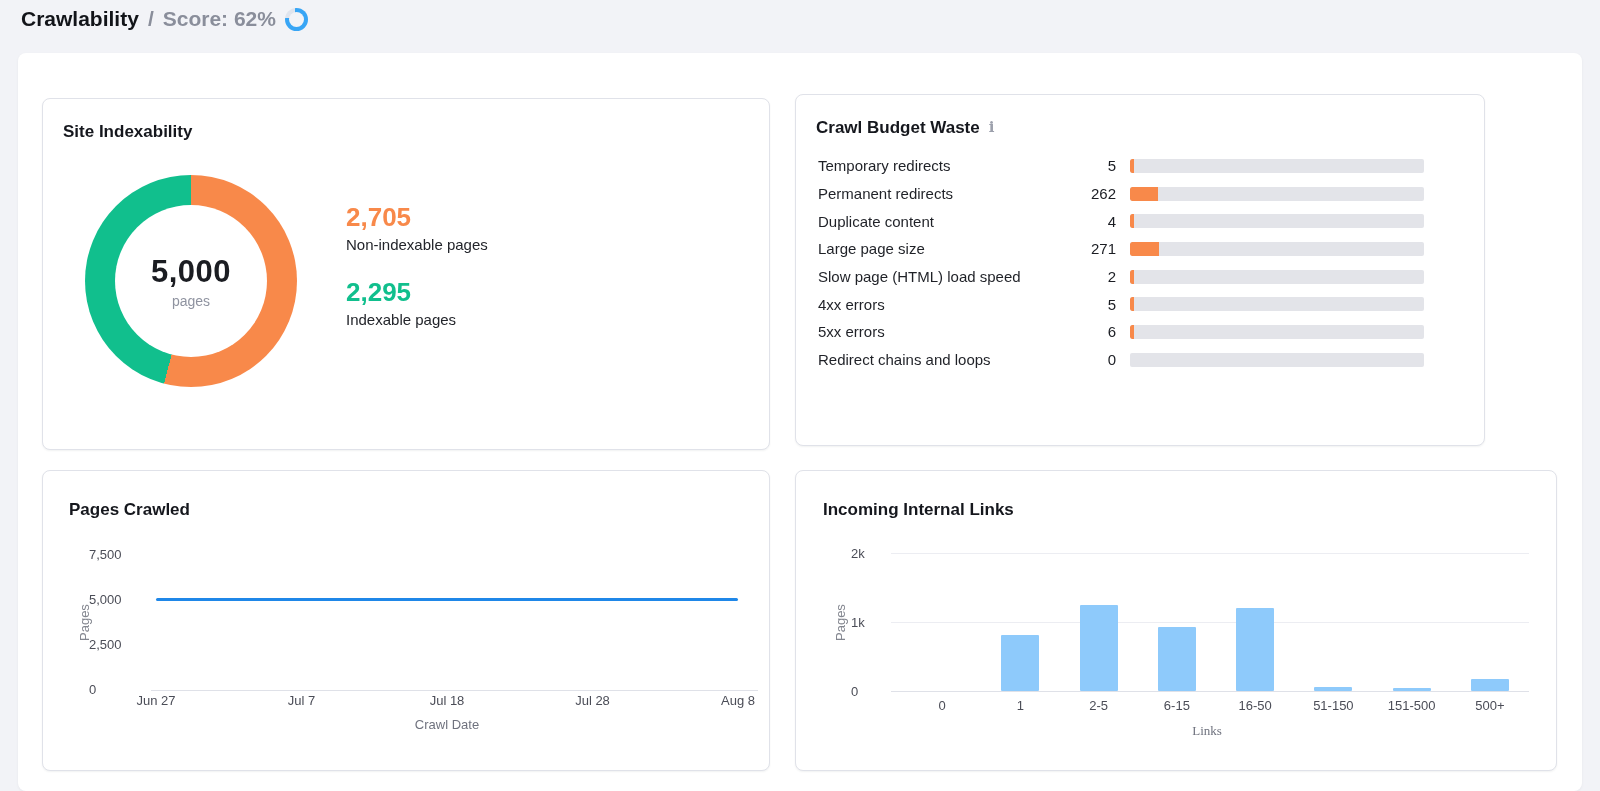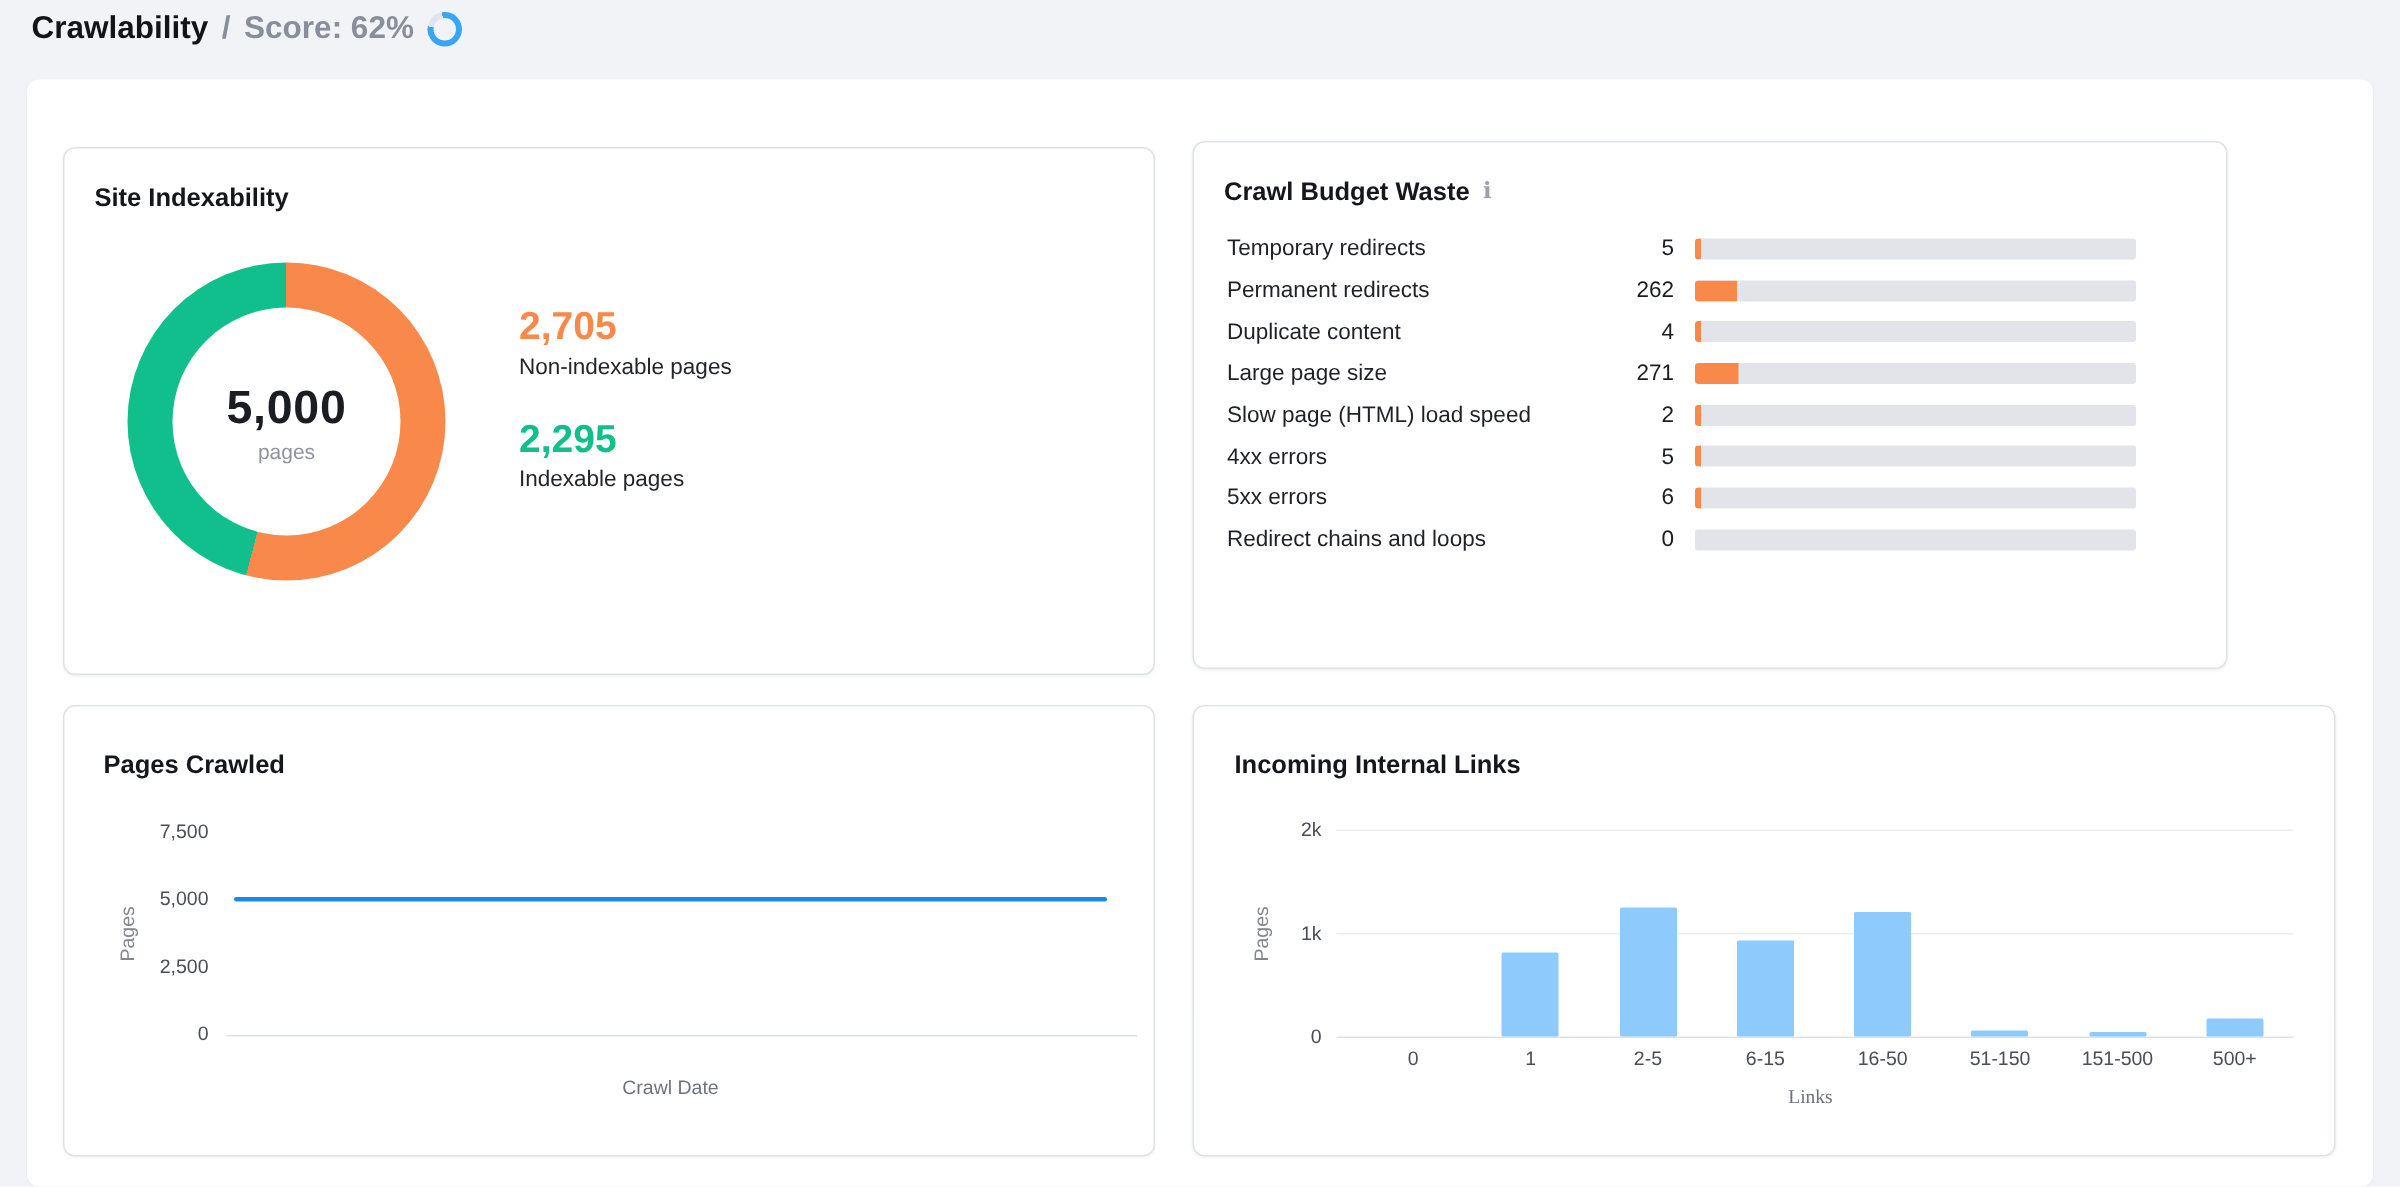--- a/index.html
+++ b/index.html
@@ -53,21 +53,21 @@
     display:inline-block; margin-left:9px; font-family:"DejaVu Serif", serif;
     font-size:15px; font-weight:bold; color:#9ca0ac; vertical-align:1px; cursor:default;
   }
   .cb-rows { position:absolute; left:22px; top:57px; right:60px; }
   .cb-row { display:flex; align-items:center; height:27.7px; }
   .cb-label { flex:0 0 208px; font-size:15px; color:#1f2127; white-space:nowrap; }
   .cb-value { flex:0 0 90px; font-size:15px; color:#1b1d23; text-align:right; white-space:nowrap; }
   .cb-track { flex:1; height:14px; margin-left:14px; background:#e3e4e9; border-radius:2px; overflow:hidden; }
   .cb-fill  { height:100%; border-radius:2px 0 0 2px; }
   
-  .tick { position:absolute; font-size:13px; color:#4b4d57; transform:translateY(-50%); text-align:right; white-space:nowrap; }
+  .tick { position:absolute; font-size:13px; color:#4b4d57; transform:translateY(-50%); text-align:left; white-space:nowrap; }
   .axis-name { position:absolute; font-size:13px; color:#6f727e; text-align:center; }
   .y-name {
     position:absolute; font-size:13px; color:#83868f;
     writing-mode:vertical-rl; transform:rotate(180deg); text-align:center;
   }
   .gridline { position:absolute; height:1px; background:#ecedf2; }
   .axisline { position:absolute; height:1px; background:#dfe1e8; }
   
   .pc-line { position:absolute; height:3px; border-radius:2px; background:#1f87e8; }
   .pc-xlabels { position:absolute; left:113px; top:222px; width:582px; height:16px; }
@@ -178,20 +178,27 @@
 
   <div class="panel p3">
     <div class="panel-title" style="left:26px; top:29px;">Pages Crawled</div>
     <span class="tick" style="left:46px; top:83px;  width:50px;">7,500</span>
     <span class="tick" style="left:46px; top:128px; width:50px;">5,000</span>
     <span class="tick" style="left:46px; top:173px; width:50px;">2,500</span>
     <span class="tick" style="left:46px; top:218px; width:50px;">0</span>
     <span class="y-name" style="left:34px; top:112px; height:80px;">Pages</span>
     <div class="axisline" style="left:108px; top:219px; width:607px;"></div>
     <div class="pc-line" style="left:113px; top:127px; width:582px;"></div>
+    <div class="pc-xlabels">
+        <span style="left: 0%;">Jun 27</span>
+        <span style="left: 25%;">Jul 7</span>
+        <span style="left: 50%;">Jul 18</span>
+        <span style="left: 75%;">Jul 28</span>
+        <span style="left: 100%;">Aug 8</span>
+      </div>
     <div class="axis-name" style="left:113px; top:246px; width:582px;">Crawl Date</div>
   </div>
 
   <div class="panel p4">
     <div class="panel-title" style="left:27px; top:29px;">Incoming Internal Links</div>
     <span class="tick" style="left:55px; top:82px;  width:30px;">2k</span>
     <span class="tick" style="left:55px; top:151px; width:30px;">1k</span>
     <span class="tick" style="left:55px; top:220px; width:30px;">0</span>
     <span class="y-name" style="left:37px; top:112px; height:80px;">Pages</span>
     <div class="gridline" style="left:95px; top:82px;  width:638px;"></div>

